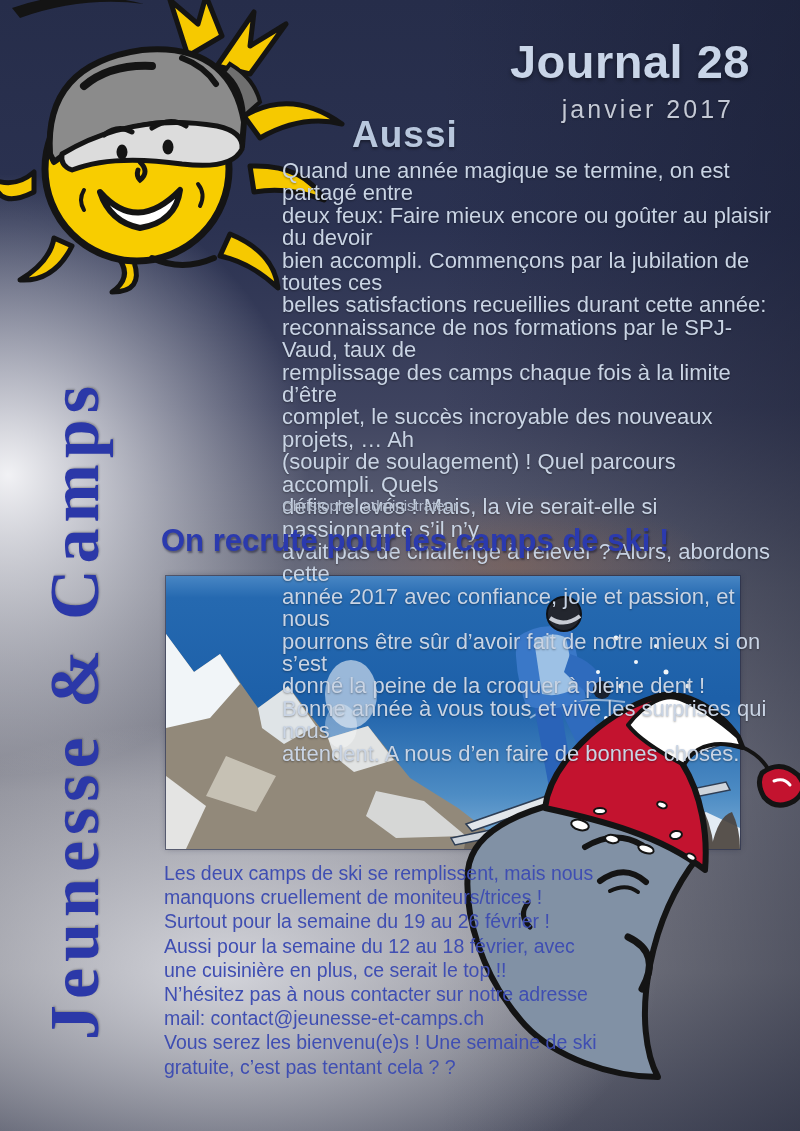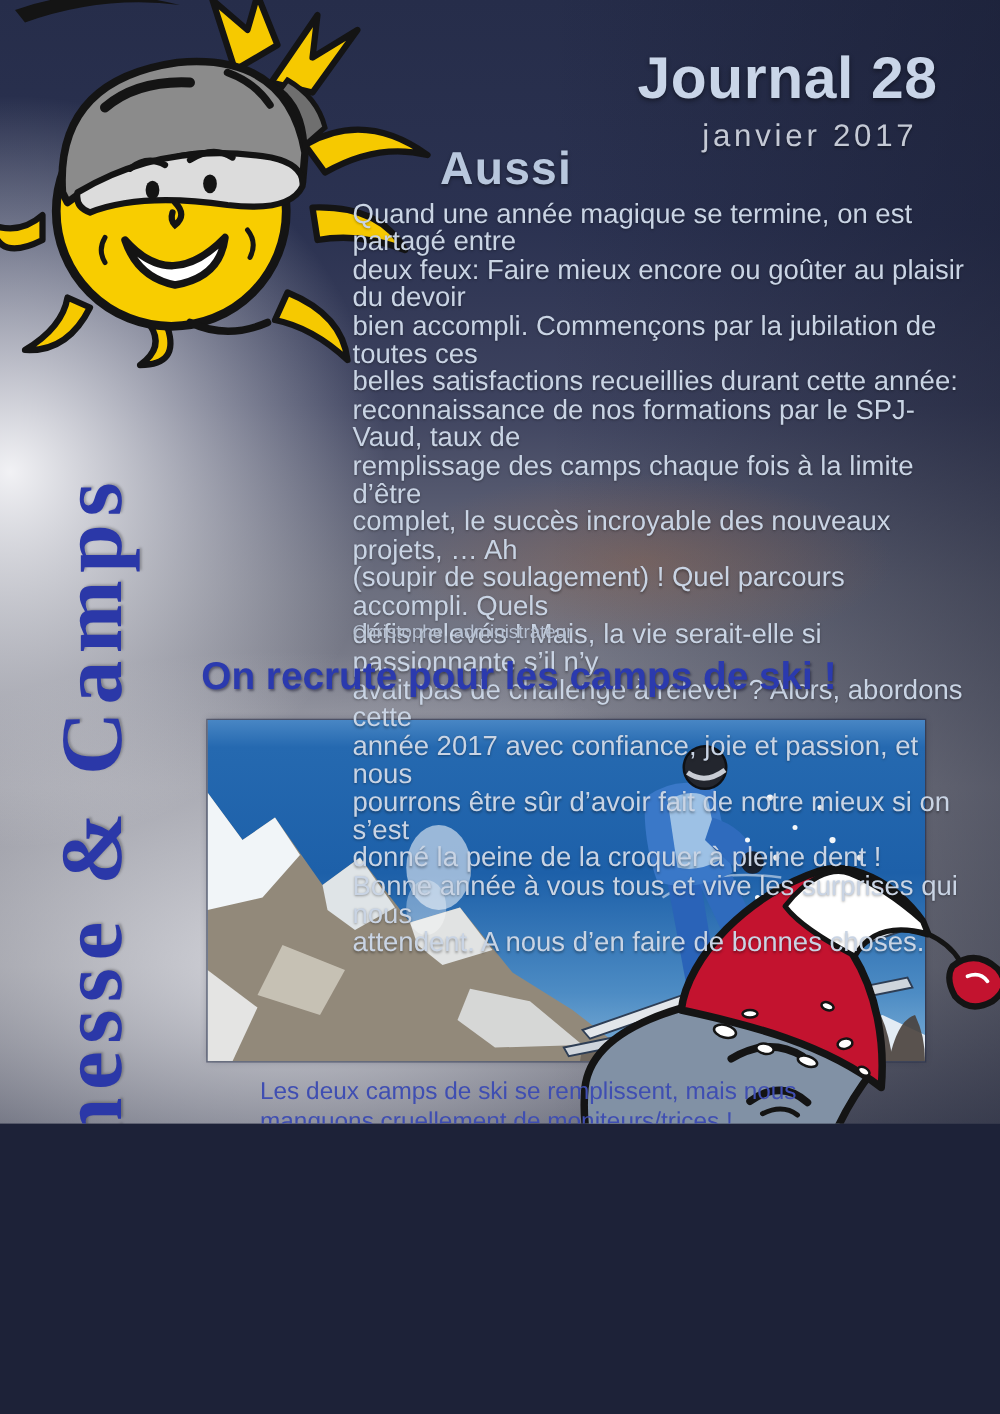--- a/index.html
+++ b/index.html
@@ -1,17 +1,17 @@
 <!DOCTYPE html>
 <html><head>
 <meta charset="utf-8">
 <style>
   html,body{margin:0;padding:0;background:#1d2238;}
   .page{
-    position:relative;width:800px;height:899px;overflow:hidden;
+    position:relative;width:800px;height:1131px;overflow:hidden;
     font-family:"Liberation Sans",sans-serif;
     background:
       radial-gradient(circle 430px at 1% 42%, rgba(250,250,252,0.95), rgba(250,250,252,0) 70%),
       radial-gradient(ellipse 620px 360px at 28% 86%, rgba(224,225,231,0.85), rgba(224,225,231,0) 70%),
       radial-gradient(ellipse 270px 95px at 64% 50%, rgba(150,100,70,0.40), rgba(150,100,70,0) 75%),
       linear-gradient(to right, rgba(20,24,44,0) 55%, rgba(20,24,44,0.45) 100%),
       linear-gradient(to bottom,#262d4a 0%,#2b3251 20%,#3e435f 36%,#6b6e7e 52%,#8e8f99 70%,#85868f 86%,#565969 100%);
   }
   .abs{position:absolute;}
   .title{
@@ -34,21 +34,21 @@
   .edito-sig{
     left:282px;top:497px;width:490px;font-size:15px;color:#b7c1d3;
     text-align:left;text-shadow:0 1px 2px rgba(0,0,0,0.3);z-index:4;
   }
   .recruit-h{
     left:161px;top:523px;font-size:31px;font-weight:bold;color:#2b3aae;
     text-shadow:1px 2px 2px rgba(10,10,35,0.45);z-index:4;
   }
   .recruit-body{
     left:164px;top:861px;width:455px;font-size:19.5px;line-height:24.2px;
-    color:#3f4eb2;white-space:pre-line;z-index:4;margin-left:44px;
+    color:#3f4eb2;white-space:pre-line;z-index:4;
   }
   .brand{
     left:-330px;top:640px;width:810px;height:140px;
     transform:rotate(-90deg);transform-origin:center;
     font-family:"Liberation Serif",serif;font-weight:bold;font-size:70px;
     letter-spacing:6px;color:#2b38a8;text-align:center;line-height:140px;
     text-shadow:1px 1px 2px rgba(0,0,0,0.25);z-index:4;white-space:nowrap;
   }
   .sun{left:-8px;top:-6px;width:360px;height:305px;z-index:2;}
   .photo{

